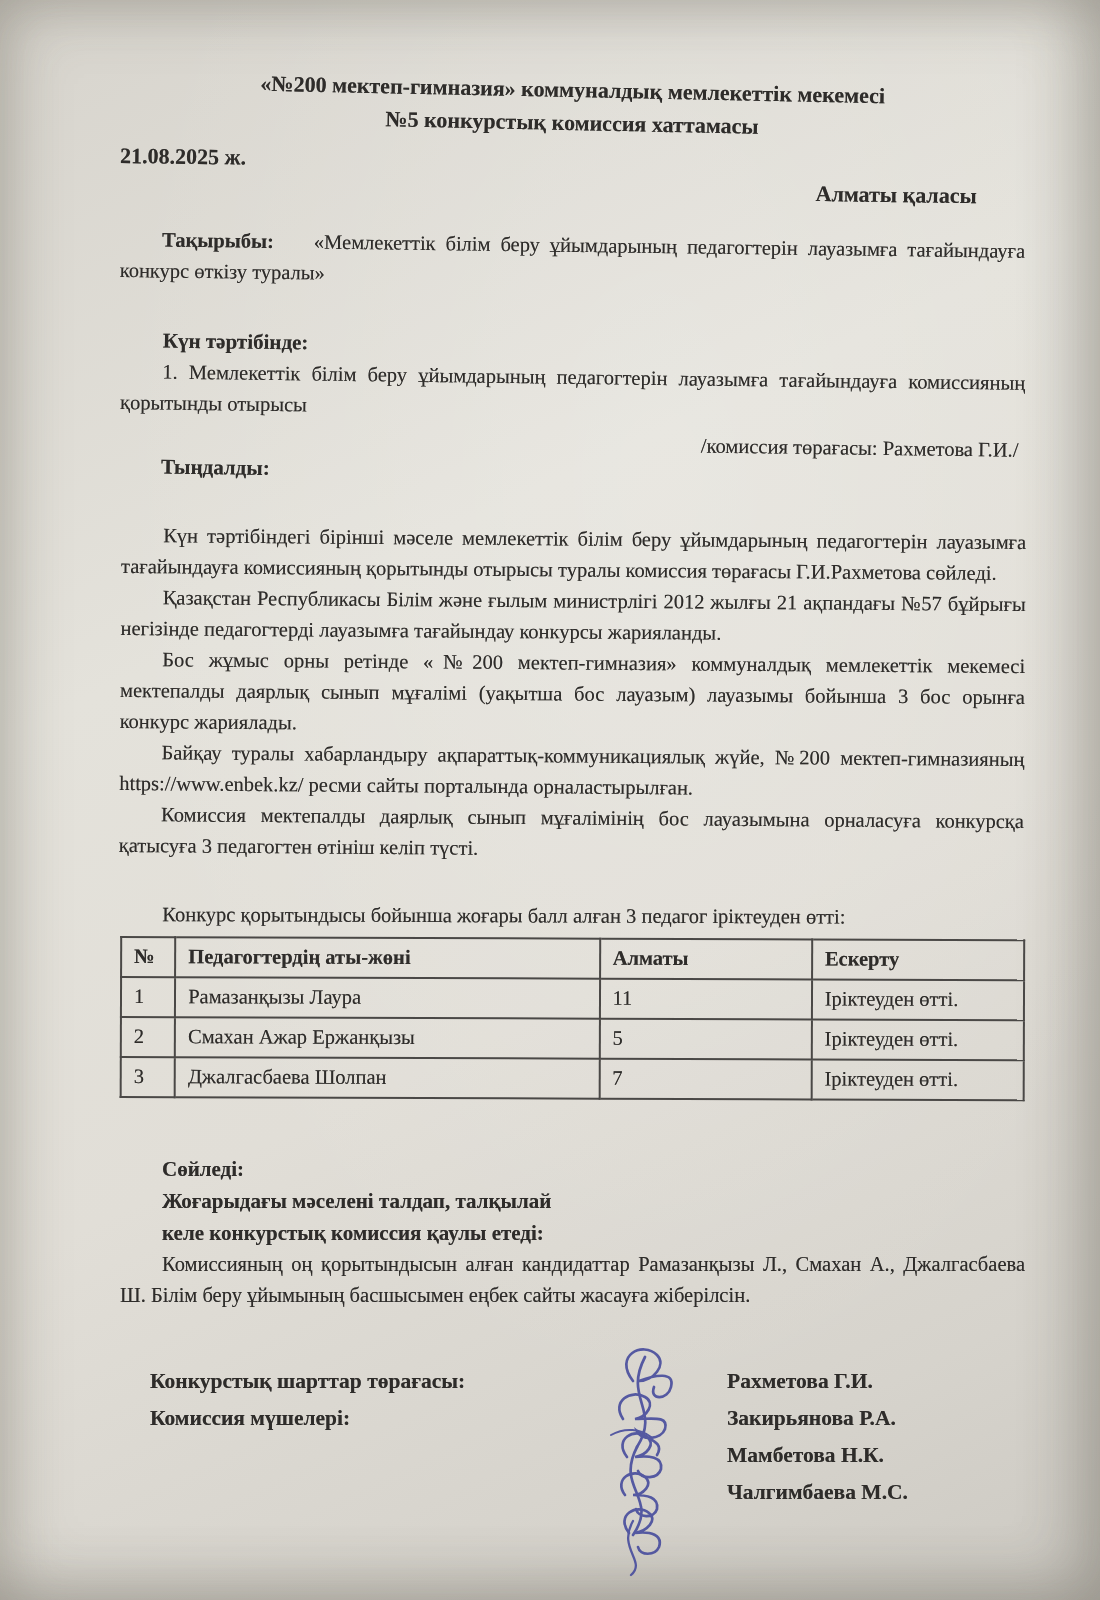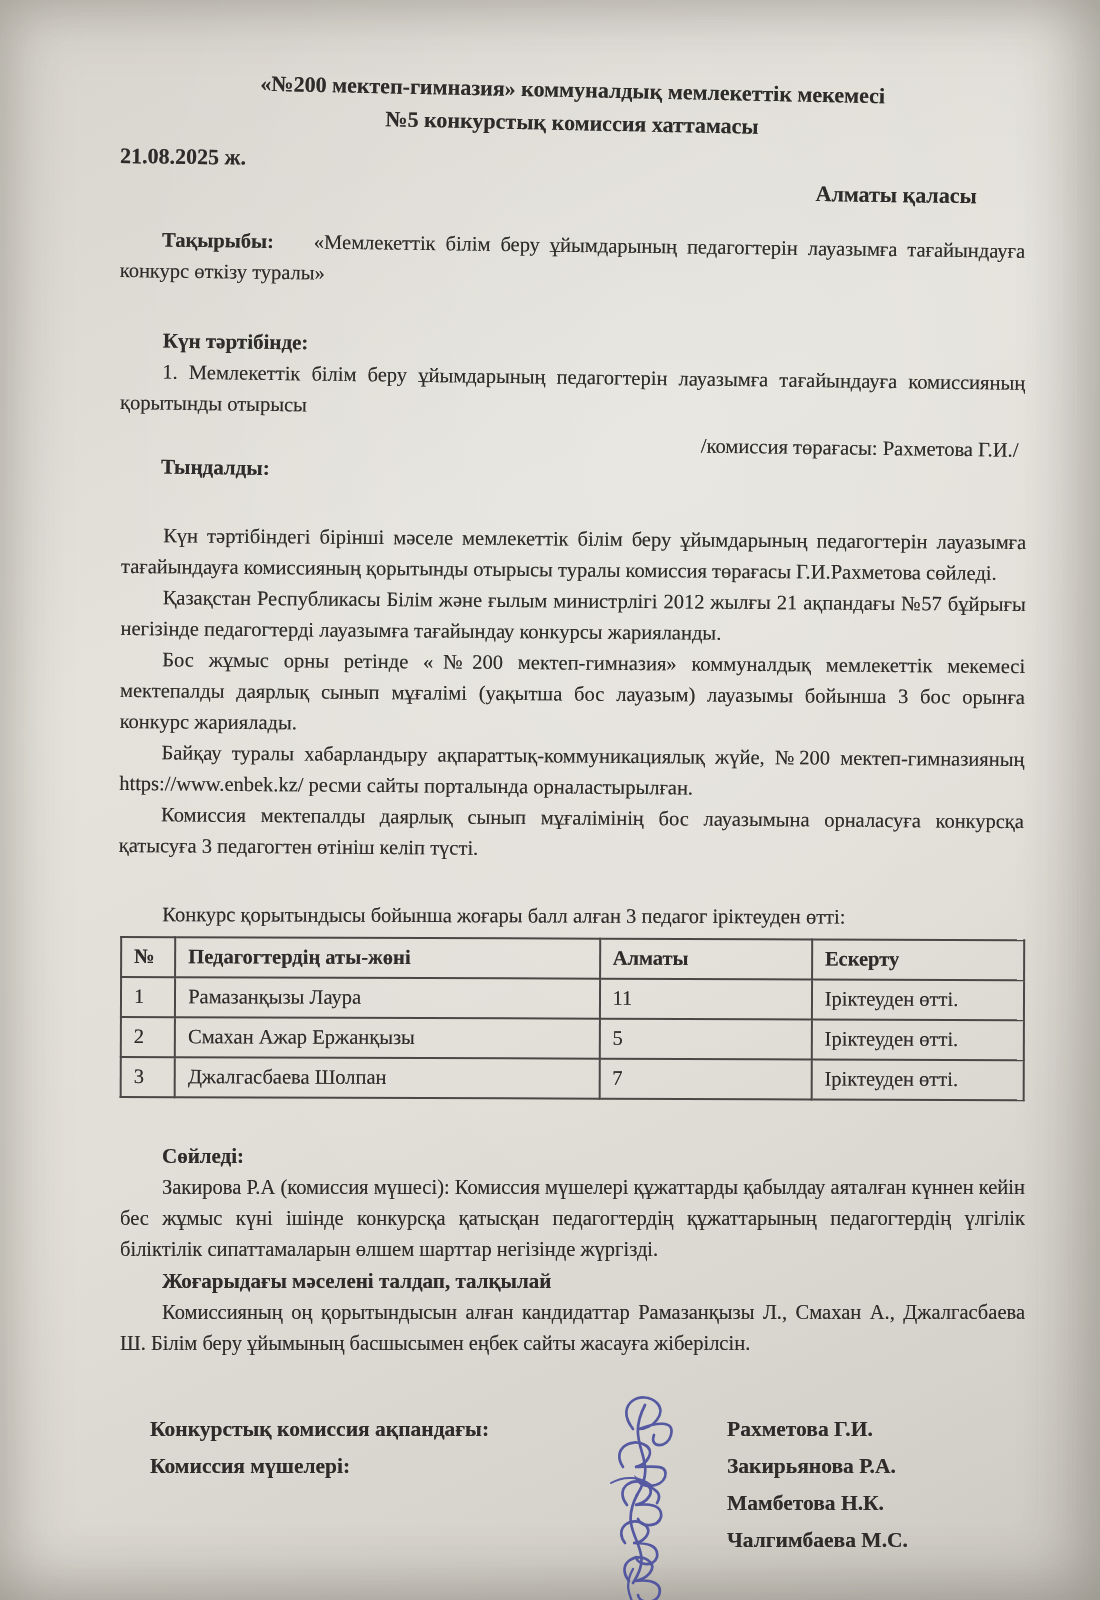--- a/index.html
+++ b/index.html
@@ -139,34 +139,34 @@
           <tr>
             <td>3</td>
             <td>Джалгасбаева Шолпан</td>
             <td>7</td>
             <td>Іріктеуден өтті.</td>
           </tr>
         </tbody>
       </table>
     </div>
 
-    <div class="gap-lg" style="margin-top:42px">
+    <div class="gap-lg" style="margin-top:55px">
       <p class="head-line">Сөйледі:</p>
-      <p class="para">Закирова Р.А (комиссия мүшесі): Комиссия мүшелері құжаттарды қабылдау аяталған күннен кейін бес жұмыс күні ішінде конкурсқа қатысқан педагогтердің құжаттарының педагогтердің үлгілік біліктілік сипаттамаларын өлшем шарттар негізінде жүргізді.</p>
     </div>
 
     <div style="">
       <p class="head-line">Жоғарыдағы мәселені талдап, талқылай</p>
+      <p class="head-line">келе конкурстық комиссия қаулы етеді:</p>
       <p class="para">Комиссияның оң қорытындысын алған кандидаттар Рамазанқызы Л., Смахан А., Джалгасбаева Ш. Білім беру ұйымының басшысымен еңбек сайты жасауға жіберілсін.</p>
     </div>
 
     <div class="sig-section">
       <div class="sig-grid">
         <div class="sig-row">
-          <div class="sig-label">Конкурстық комиссия ақпандағы:</div>
+          <div class="sig-label">Конкурстық шарттар төрағасы:</div>
           <div class="sig-name">Рахметова Г.И.</div>
         </div>
         <div class="sig-row">
           <div class="sig-label">Комиссия мүшелері:</div>
           <div class="sig-name">Закирьянова Р.А.</div>
         </div>
         <div class="sig-row">
           <div class="sig-label"></div>
           <div class="sig-name">Мамбетова Н.К.</div>
         </div>

